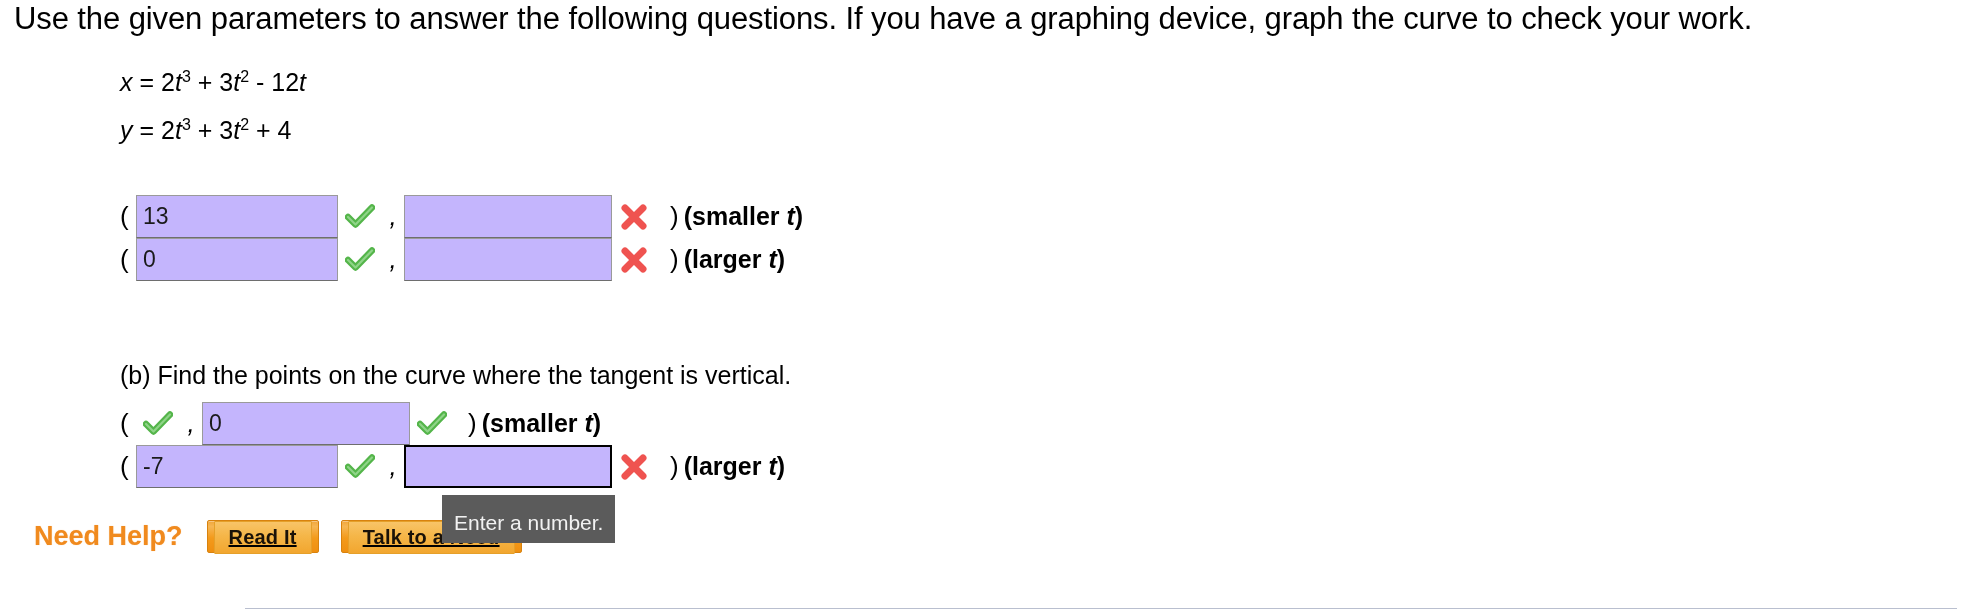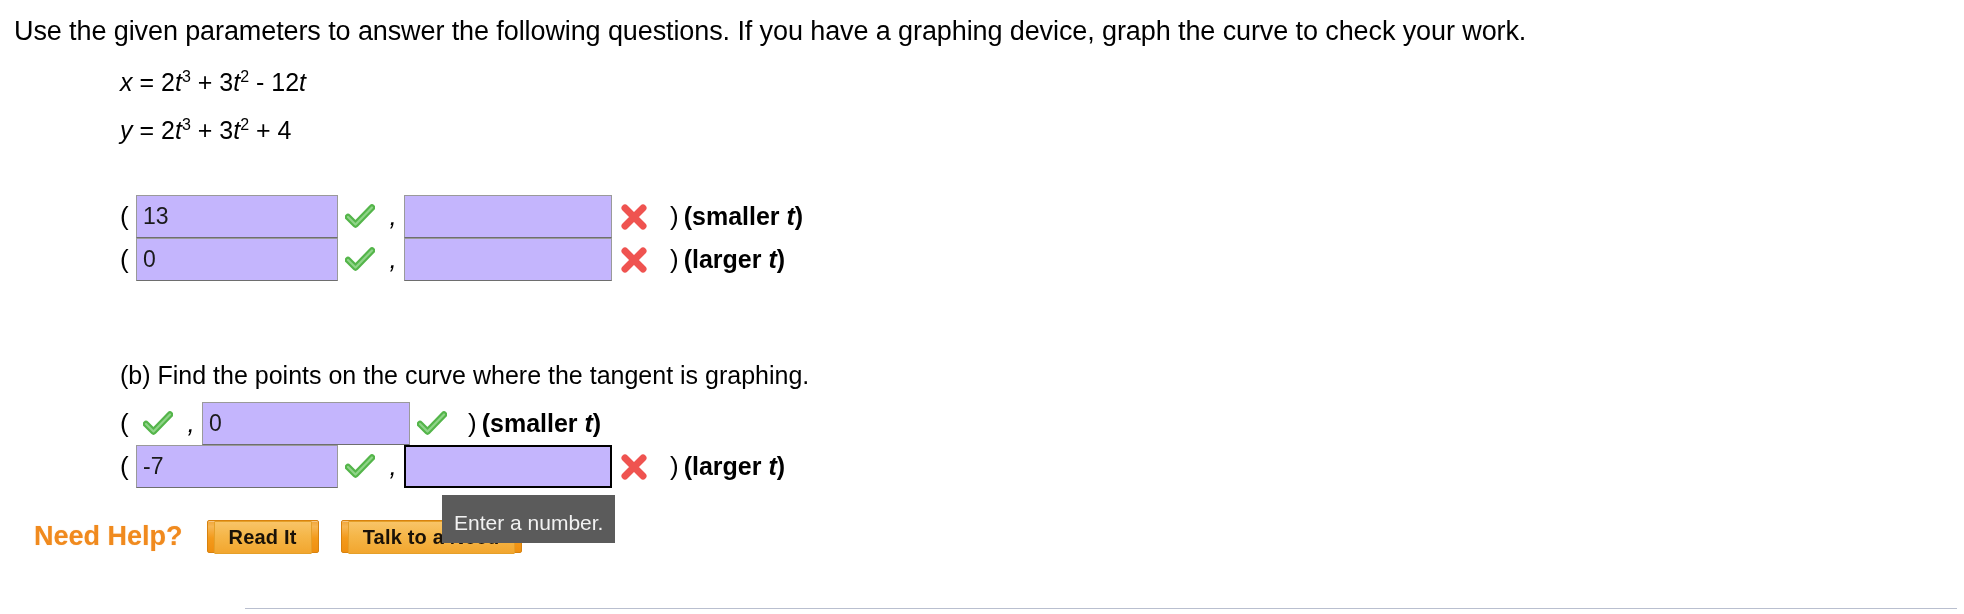--- a/index.html
+++ b/index.html
@@ -13,22 +13,22 @@
     position: relative;
     font-family: "Liberation Sans", sans-serif;
     color: #000000;
     overflow: hidden;
   }
 
   
   #prompt {
     position: absolute;
     left: 14px;
-    top: 16px;
-    font-size: 27px;
+    top: 4px;
+    font-size: 31px;
     line-height: 30px;
     white-space: nowrap;
     letter-spacing: -0.1px;
   }
 
   
   #equations {
     position: absolute;
     left: 120px;
     top: 58px;
@@ -161,20 +161,21 @@
   }
   .help-btn-inner {
     display: flex;
     align-items: center;
     justify-content: center;
     height: 100%;
     padding: 0 14px;
     background: linear-gradient(to bottom, #f8c468 0%, #f5b648 45%, #f2a62f 100%);
     border: 1px solid #e5a02a;
     border-radius: 1px;
+    text-decoration: underline;
   }
   .help-btn-label {
     font-size: 20px;
     font-weight: bold;
     color: #1a1208;
     white-space: nowrap;
     letter-spacing: 0.2px;
   }
 
   
@@ -250,21 +251,21 @@
             <path d="M5 4 L23 22 M23 4 L5 22" fill="none" stroke="#ef5350" stroke-width="7" stroke-linecap="round"></path>
           </svg>
         </span>
         <span class="paren-close">)</span>
         <span class="suffix"><span>(larger </span><span class="var">t</span><span>)</span></span>
       </div>
     </div>
 </div>
 
 <div class="qblock" id="block-b">
-  <div class="qtext">(b) Find the points on the curve where the tangent is graphing.</div>
+  <div class="qtext">(b) Find the points on the curve where the tangent is vertical.</div>
   <div class="rows">
       <div class="answer-row">
         <span class="paren">(</span>
         <span class="mark">
           <svg width="30" height="26" viewBox="0 0 30 26">
             <path d="M3 13 L10.5 20.5 L27 3.5" fill="none" stroke="#54b54a" stroke-width="6.5" stroke-linecap="round" stroke-linejoin="round"></path>
             <path d="M3 13 L10.5 20.5 L27 3.5" fill="none" stroke="#8fd488" stroke-width="2.2" stroke-linecap="round" stroke-linejoin="round"></path>
           </svg>
         </span>
         <span class="comma">,</span>

